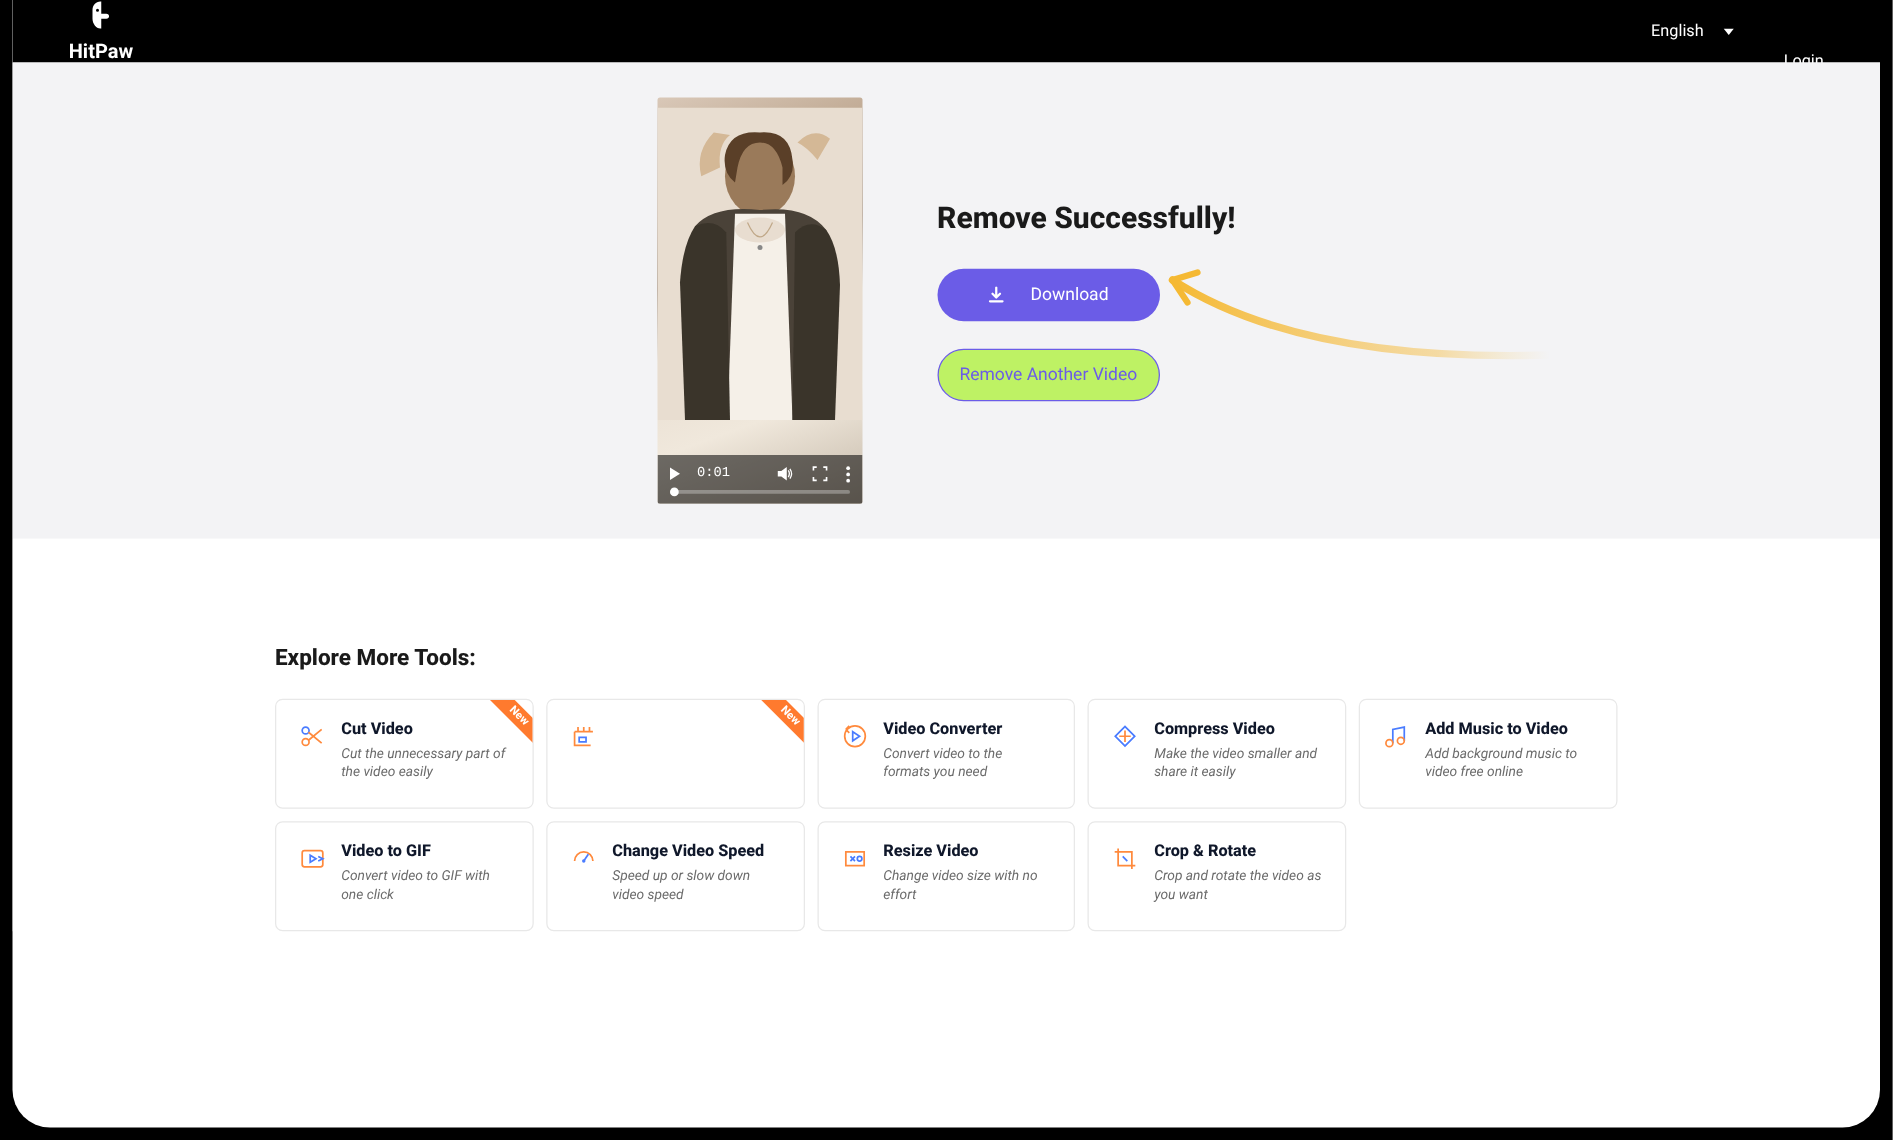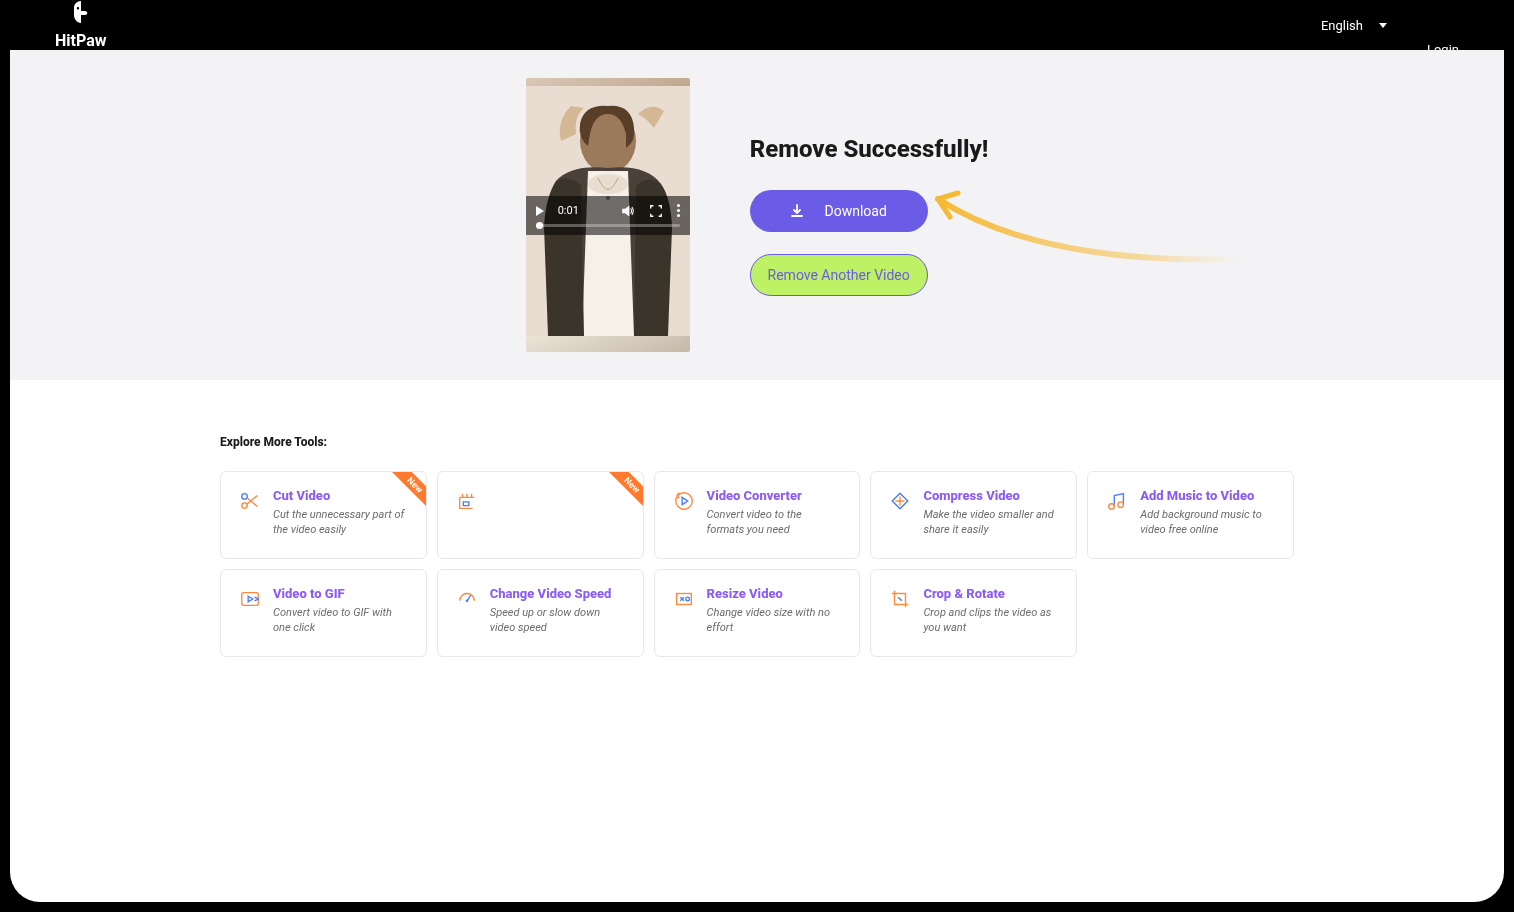--- a/index.html
+++ b/index.html
@@ -7,45 +7,45 @@
     .app-container { width: 100%; height: 100%; background: #000; padding: 0 10px 10px; }
     .inner-panel { width: 100%; height: 100%; background: #fff; border-radius: 0 0 30px 30px; overflow: hidden; display: flex; flex-direction: column; }
     .header { background: #000; height: 50px; display: flex; align-items: center; justify-content: space-between; padding: 0 45px; color: #fff; }
     .logo { display: flex; align-items: center; gap: 8px; font-weight: 700; font-size: 16px; flex-direction: column; }
     .logo-icon { width: 20px; height: 22px; }
     .header-right { display: flex; align-items: center; gap: 40px; font-size: 13px; }
     .lang-select { display: flex; align-items: center; gap: 16px; cursor: pointer; }
     .caret-down { width: 0; height: 0; border-left: 4px solid transparent; border-right: 4px solid transparent; border-top: 5px solid #fff; }
     .login-link { cursor: pointer; margin-top: 48px; }
     .hero-section { background: #f3f3f5; padding: 28px 0; display: flex; justify-content: center; gap: 60px; align-items: center; }
-    .video-preview { width: 164px; height: 274px; background: linear-gradient(160deg, #d9c8b8 0%, #b8a088 25%, #8a6f55 40%, #e8ddd0 55%, #f0e8dc 75%, #c4b8a8 100%); border-radius: 2px; position: relative; display: flex; flex-direction: column; justify-content: center; overflow: hidden; }
+    .video-preview { width: 164px; height: 325px; background: linear-gradient(160deg, #d9c8b8 0%, #b8a088 25%, #8a6f55 40%, #e8ddd0 55%, #f0e8dc 75%, #c4b8a8 100%); border-radius: 2px; position: relative; display: flex; flex-direction: column; justify-content: flex-end; overflow: hidden; font-family: Liberation Mono, monospace; }
     .person-silhouette { position: absolute; top: 8px; left: 0; right: 0; bottom: 40px; }
     .video-controls { background: rgba(0,0,0,0.55); padding: 8px 10px; display: flex; flex-direction: column; gap: 6px; position: relative; z-index: 2; }
     .controls-row { display: flex; align-items: center; gap: 14px; color: #fff; font-size: 11px; }
     .play-btn { width: 0; height: 0; border-left: 8px solid #fff; border-top: 5px solid transparent; border-bottom: 5px solid transparent; cursor: pointer; }
     .ctrl-icon { width: 14px; height: 14px; cursor: pointer; }
     .spacer { flex: 1; }
     .more-dots { display: flex; flex-direction: column; gap: 2px; cursor: pointer; }
     .more-dots span { width: 3px; height: 3px; background: #fff; border-radius: 50%; }
     .progress-bar { height: 3px; background: rgba(255,255,255,0.3); border-radius: 2px; position: relative; }
     .progress-thumb { position: absolute; left: 0; top: -2px; width: 7px; height: 7px; background: #fff; border-radius: 50%; }
     .actions { display: flex; flex-direction: column; gap: 22px; position: relative; }
     .success-title { font-size: 24px; font-weight: 800; color: #1a1a1a; margin-bottom: 5px; }
     .btn { width: 178px; height: 42px; border-radius: 22px; display: flex; align-items: center; justify-content: center; gap: 20px; font-weight: 400; font-size: 14px; cursor: pointer; }
     .btn-primary { background: #6b5ce7; color: #fff; }
     .btn-secondary { background: #bef264; color: #6b5ce7; border: 1.5px solid #6b5ce7; }
     .dl-icon { width: 14px; height: 14px; }
     .arrow-svg { position: absolute; left: 180px; top: 50px; width: 320px; height: 90px; pointer-events: none; }
     .tools-section { padding: 55px 210px 0; background: #fff; }
-    .tools-heading { font-size: 12px; font-weight: 800; color: #1a1a1a; margin-bottom: 22px; }
+    .tools-heading { font-size: 18px; font-weight: 800; color: #1a1a1a; margin-bottom: 22px; margin-top: 30px; }
     .tools-grid { display: grid; grid-template-columns: repeat(5, 1fr); gap: 10px; }
     .tool-card { border: 1px solid #e8e8e8; border-radius: 6px; padding: 16px 18px; display: flex; gap: 12px; align-items: flex-start; cursor: pointer; position: relative; overflow: hidden; min-height: 88px; }
     .tool-icon { width: 22px; height: 22px; flex-shrink: 0; margin-top: 2px; }
     .tool-text { flex: 1; }
-    .tool-title { font-size: 13px; font-weight: 800; color: #8b5cf6; margin-bottom: 4px; }
+    .tool-title { font-size: 13px; font-weight: 800; color: #0f172a; margin-bottom: 4px; }
     .tool-desc { font-size: 11px; color: #6b6b6b; line-height: 1.4; font-style: italic; }
     .new-badge { position: absolute; top: 6px; right: -18px; background: #ff7a2e; color: #fff; font-size: 9px; font-weight: 700; padding: 2px 20px; transform: rotate(45deg); }
   </style>
 </head>
 <body>
 
 <div class="app-container">
   <div class="inner-panel">
 
     <div class="header">
@@ -226,21 +226,21 @@
           </div>
         </div>
 
         <div class="tool-card">
           <svg class="tool-icon" viewBox="0 0 24 24" fill="none" stroke-width="1.5">
               <path d="M6 3 L6 18 L21 18 M3 6 L18 6 L18 21" stroke="#ff8a3d"></path>
               <path d="M10 10 L14 14" stroke="#4a7cff"></path>
             </svg>
           <div class="tool-text">
             <div class="tool-title">Crop &amp; Rotate</div>
-            <div class="tool-desc">Crop and clips the video as you want</div>
+            <div class="tool-desc">Crop and rotate the video as you want</div>
           </div>
         </div>
 
       </div>
     </div>
 
   </div>
 </div>
 
 </body></html>

